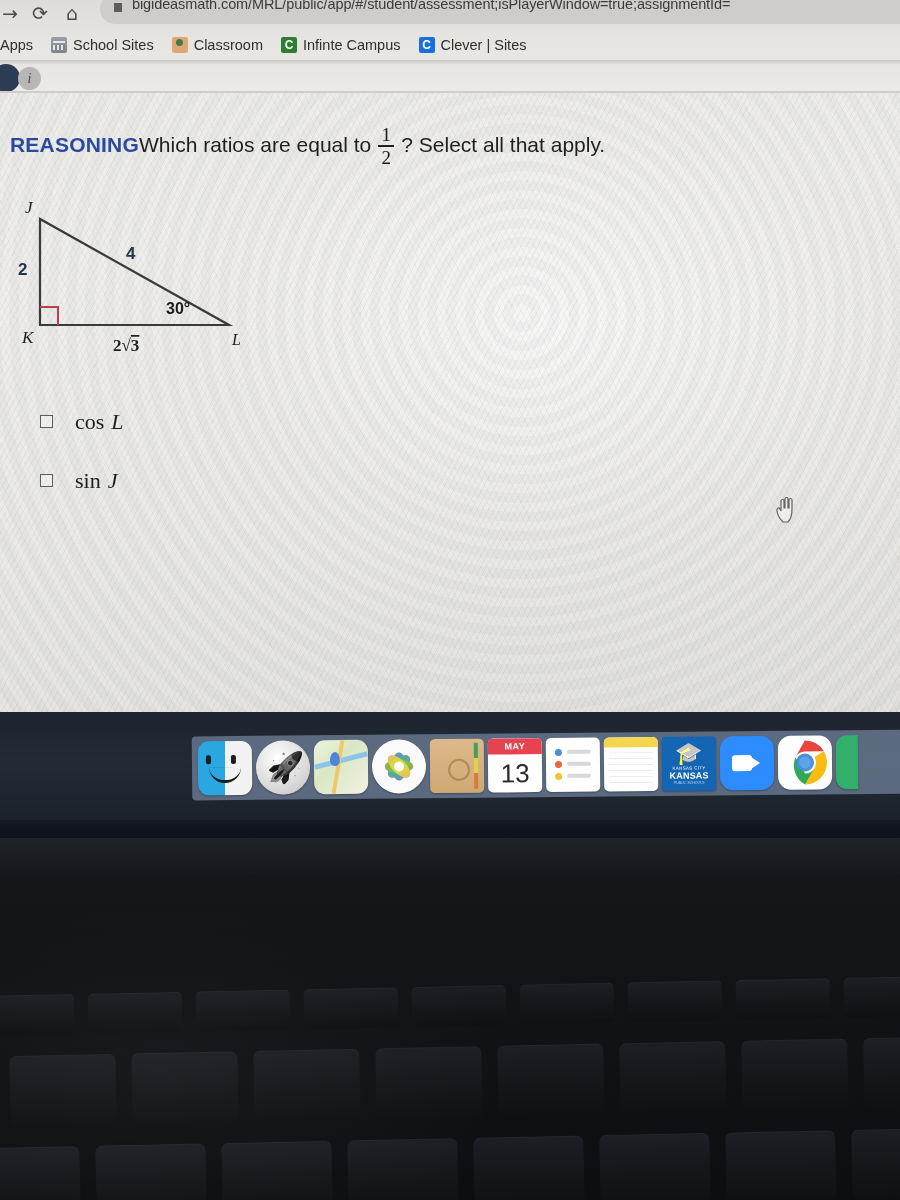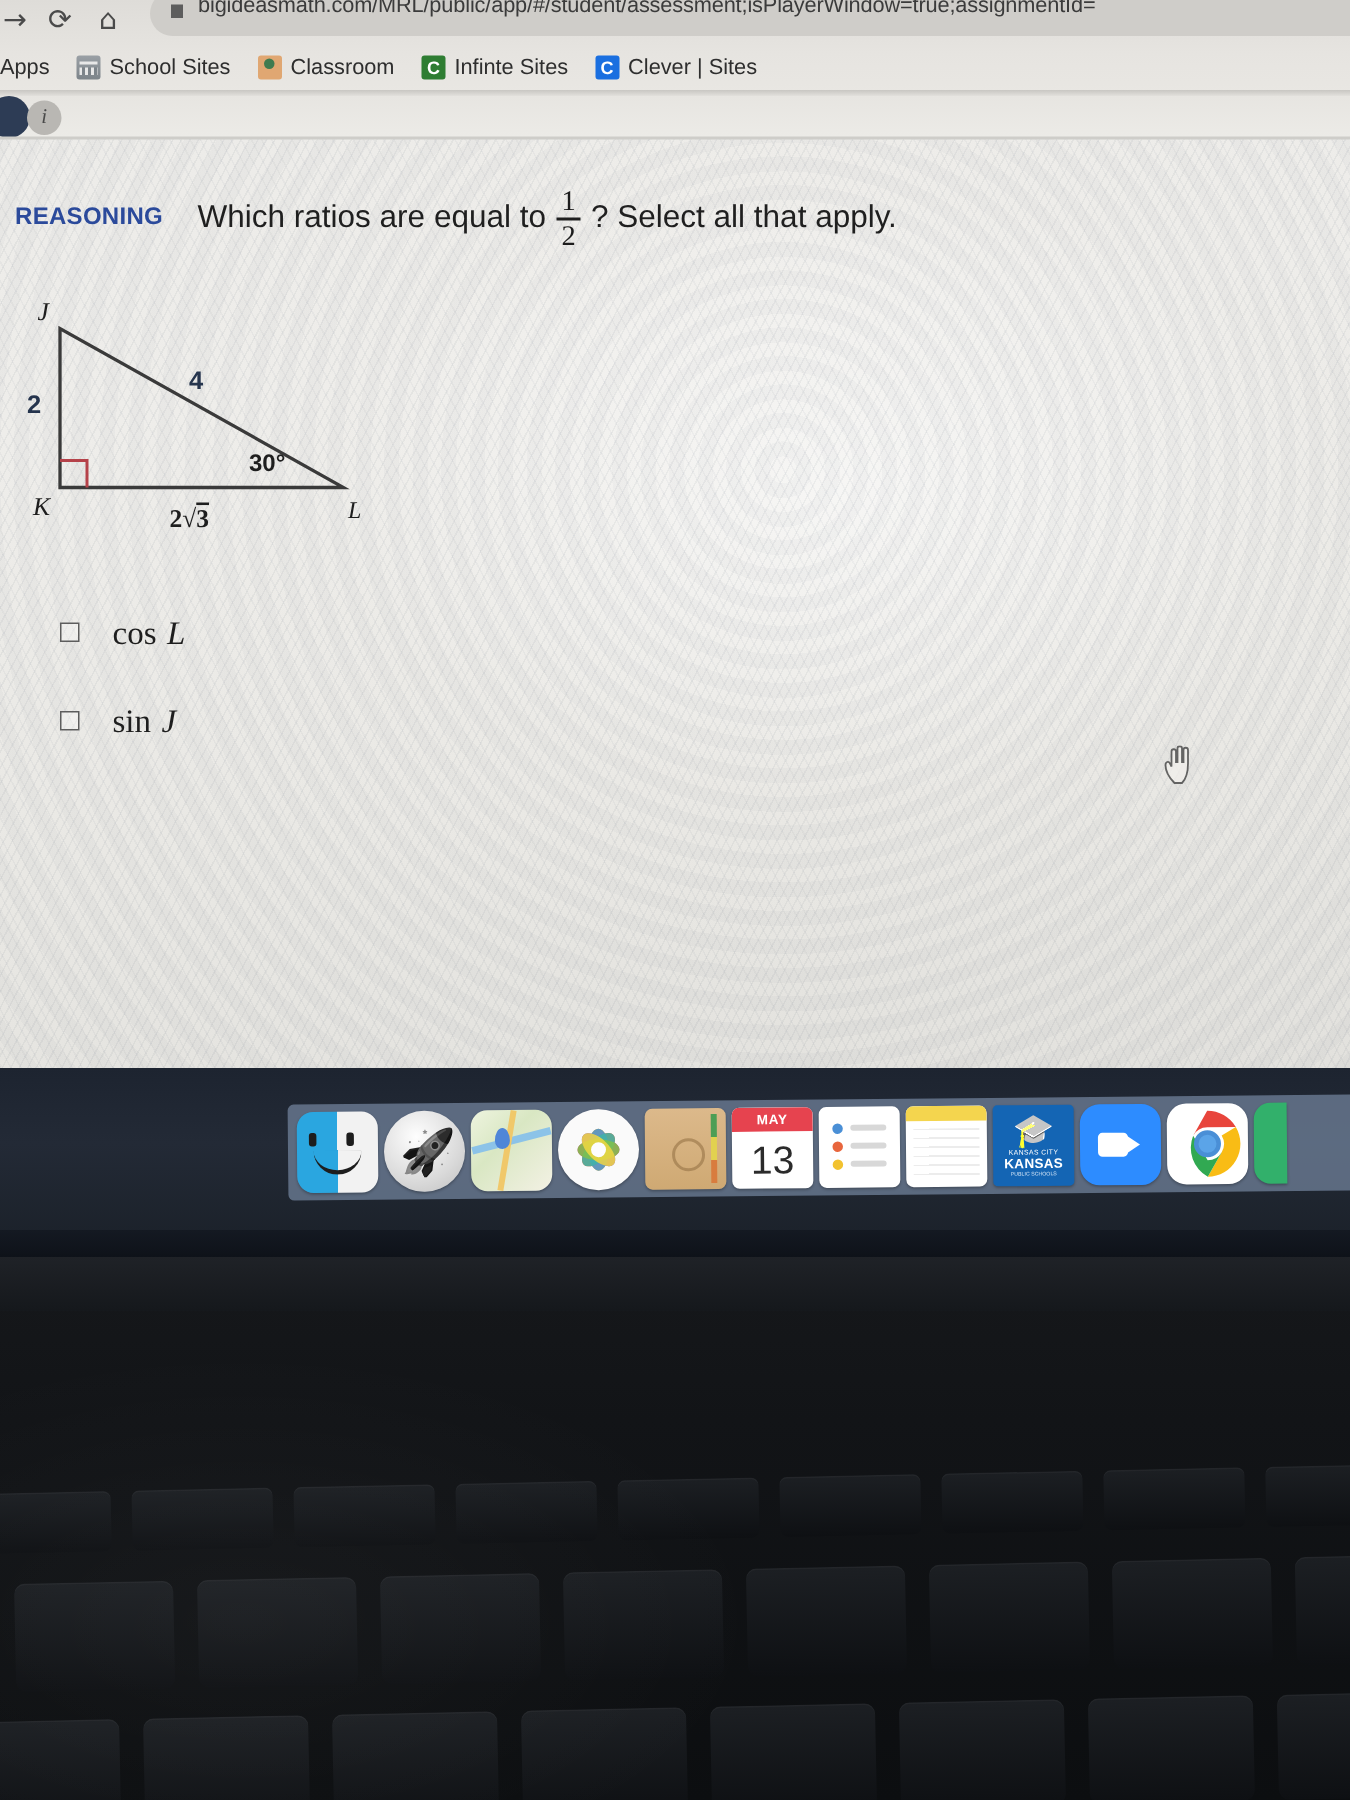--- a/index.html
+++ b/index.html
@@ -146,21 +146,21 @@
 
   #question-line {
     position: absolute; left: 10px; top: 32px;
     display: flex; align-items: center;
     font-size: 21px; color: #1c1c1c;
     font-family: "Liberation Sans", sans-serif;
     white-space: nowrap;
   }
   #reasoning-tag {
     font-weight: bold; color: #2b4a9b; letter-spacing: 0.2px;
-    margin-right: 23px; font-size: 16px; text-align: right;
+    margin-right: 0; font-size: 21px; text-align: right;
   }
   .q-text { color: #1f1f1f; }
   #fraction {
     display: inline-flex; flex-direction: column; align-items: center;
     margin: 0 7px; font-family: "Liberation Serif", serif;
     line-height: 1.0;
     position: relative; top: 1px;
   }
   #fraction .num { font-size: 19px; padding-bottom: 1px; }
   #fraction .bar { width: 16px; height: 1.6px; background: #1f1f1f; }
@@ -378,21 +378,21 @@
         <div class="bm">
           <span class="bm-ico ico-folder"></span>
           <span>School Sites</span>
         </div>
         <div class="bm">
           <span class="bm-ico ico-classroom"></span>
           <span>Classroom</span>
         </div>
         <div class="bm">
           <span class="bm-ico ico-green">C</span>
-          <span>Infinte Sites</span>
+          <span>Infinte Campus</span>
         </div>
         <div class="bm">
           <span class="bm-ico ico-blue">C</span>
           <span>Clever | Sites</span>
         </div>
       </div>
       <div id="chrome-bottom-line"></div>
     </div>
 
     <div id="info-bar">

